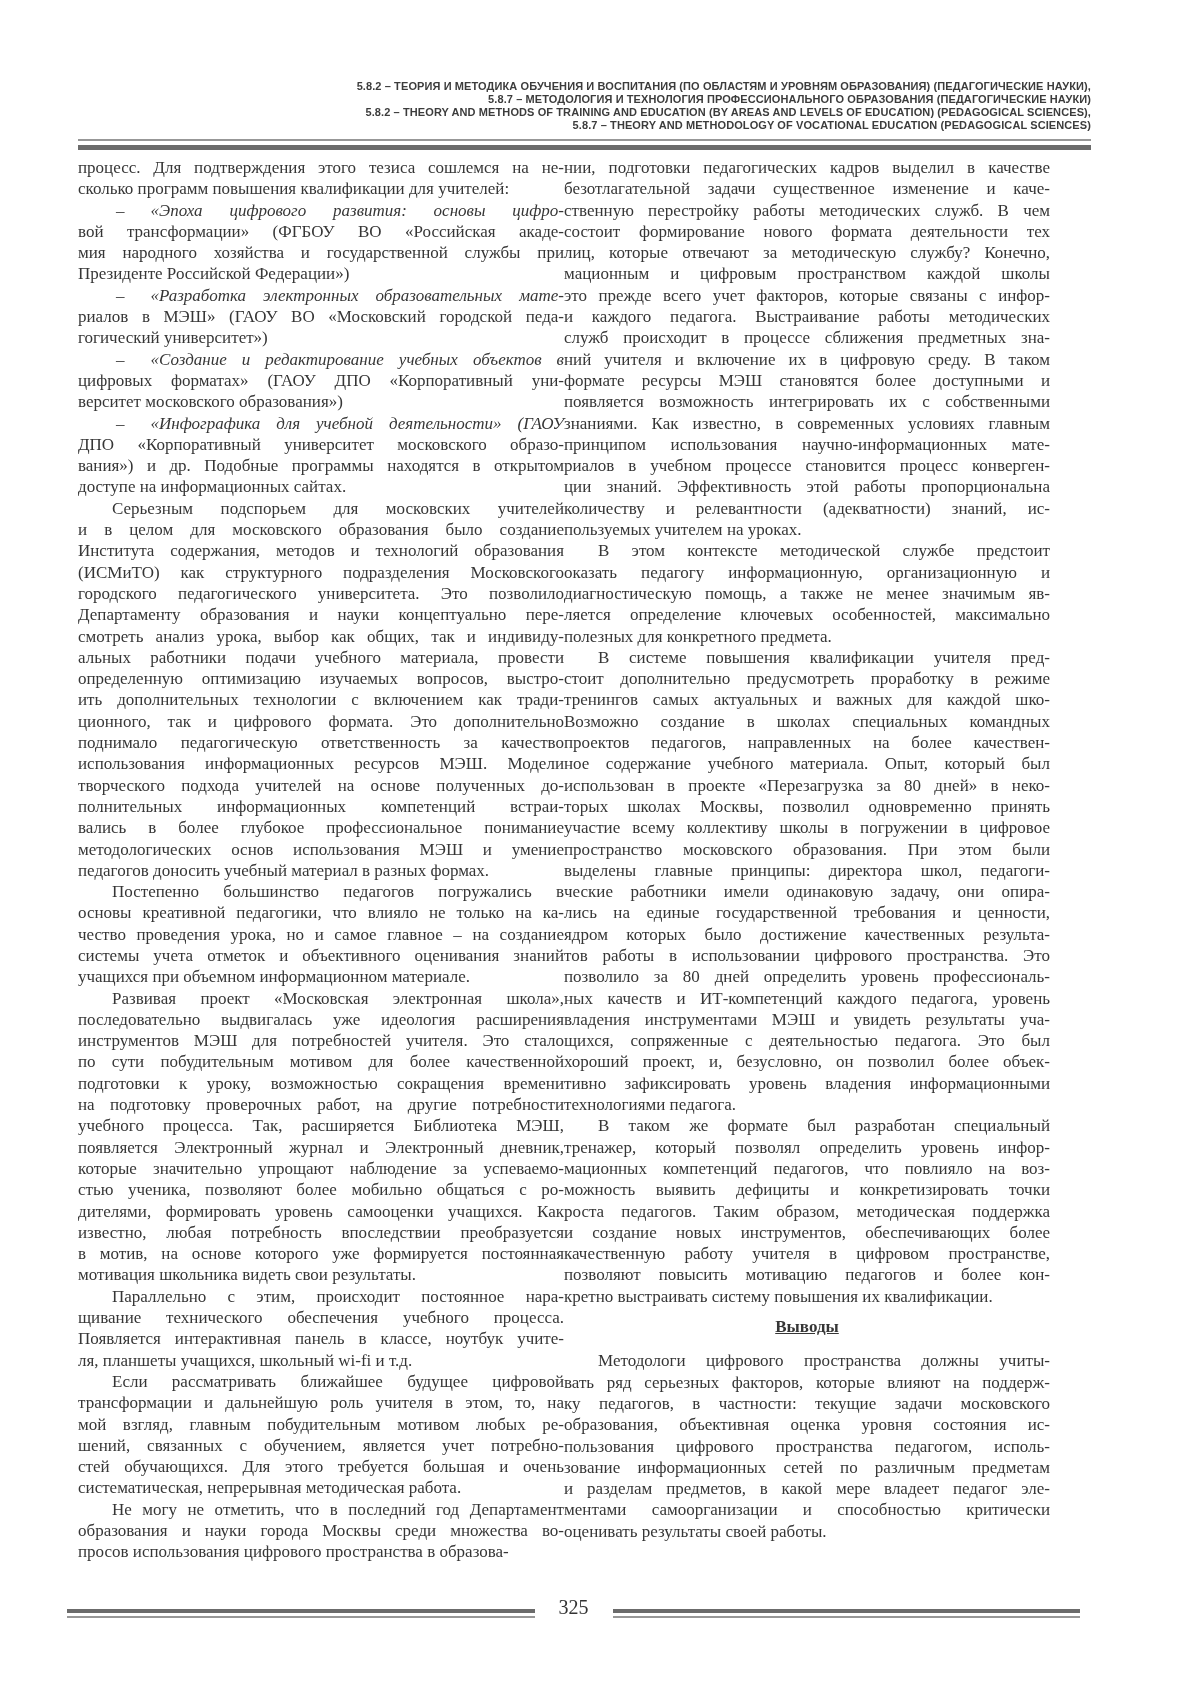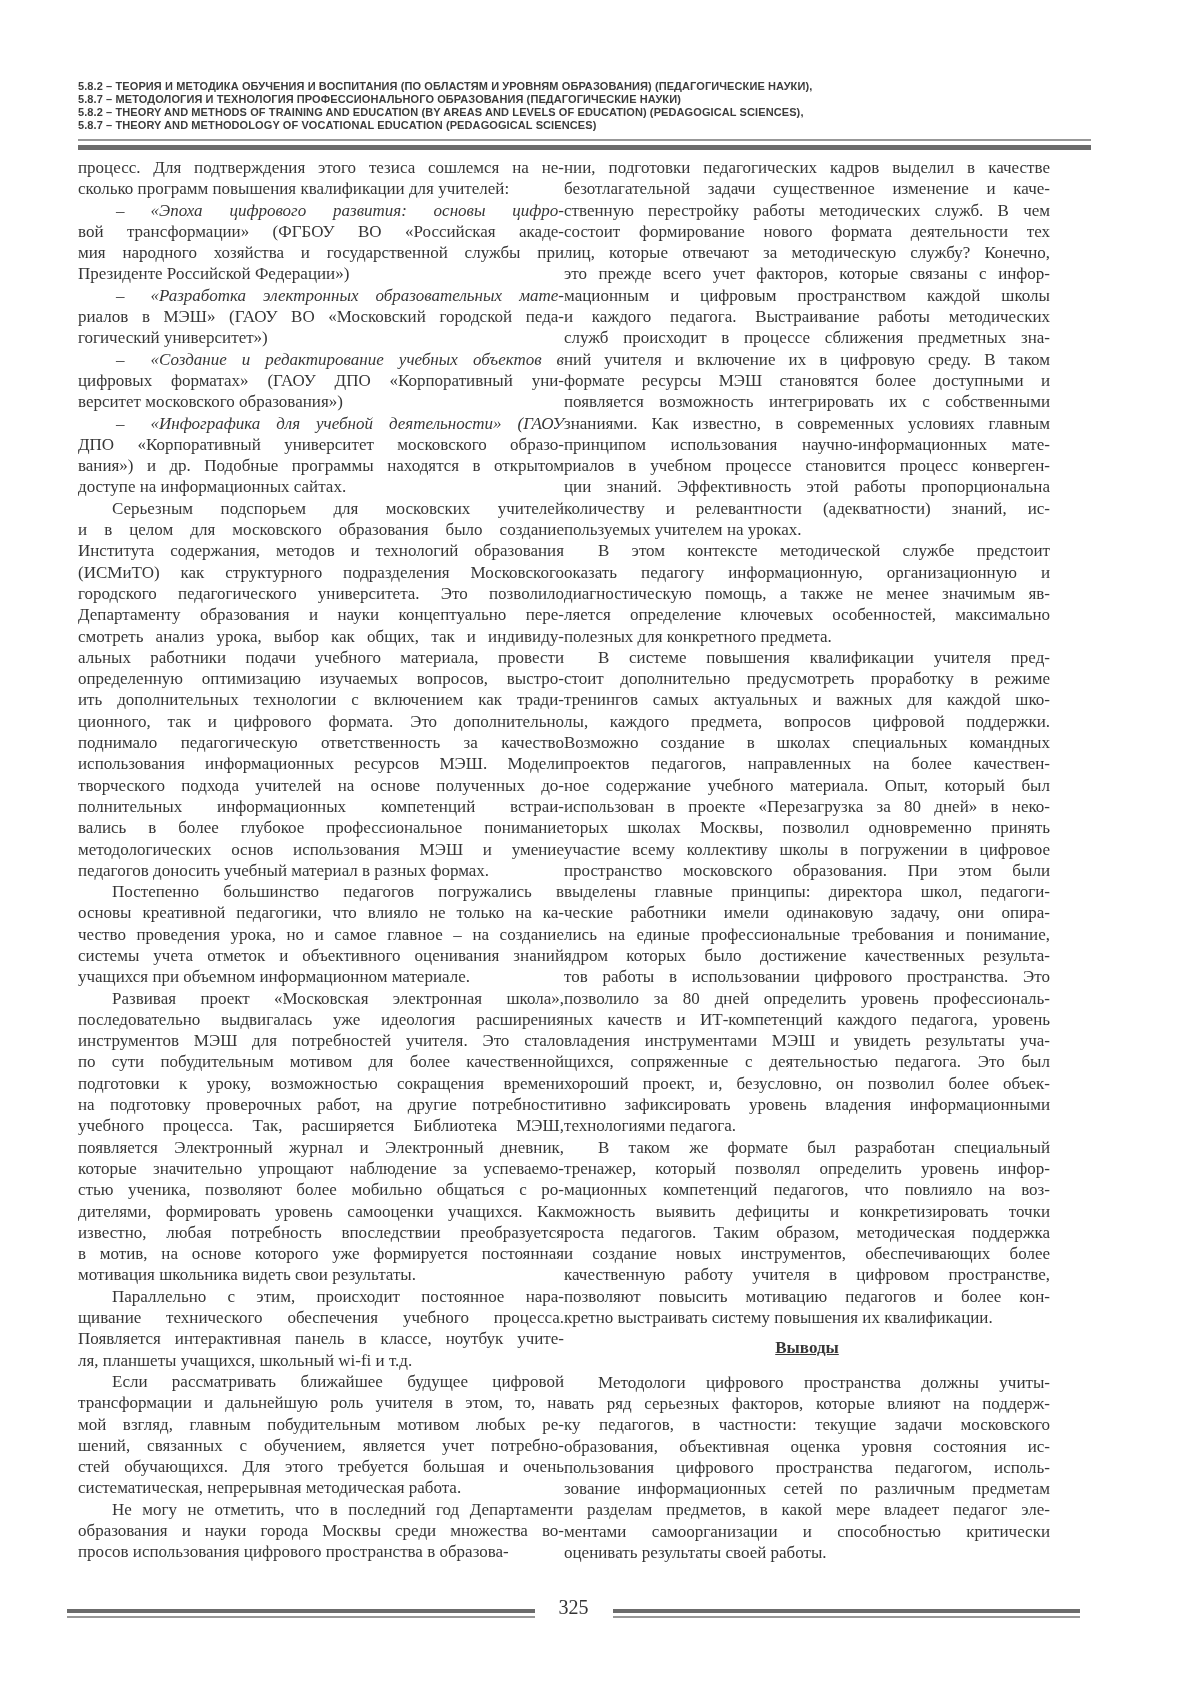--- a/index.html
+++ b/index.html
@@ -8,21 +8,21 @@
     background:#ffffff;
     font-family:"Liberation Serif", serif;
     color:#363636;
     overflow:hidden;
   }
   .page{position:relative;width:1200px;height:1698px;background:#ffffff;}
 
   
   .header{
     position:absolute;top:80px;left:78px;width:1013px;
-    text-align:left;
+    text-align:right;
     font-family:"Liberation Sans", sans-serif;
     font-weight:bold;
     font-size:11px;line-height:13px;
     color:#3c3c3c;
     letter-spacing:0.1px;
   }
   .header-rule{position:absolute;top:139px;left:78px;width:1013px;}
   .rule-thin{height:2px;background:#979797;}
   .rule-thick{height:5px;background:#6b6b6b;margin-top:4px;}
 
@@ -170,22 +170,22 @@
           <div class="line last">просов использования цифрового пространства в образова-</div>
         </div>
       </div>
     <div class="col" id="col-right">
         <div class="para cont">
           <div class="line">нии, подготовки педагогических кадров выделил в качестве</div>
           <div class="line">безотлагательной задачи существенное изменение и каче-</div>
           <div class="line">ственную перестройку работы методических служб. В чем</div>
           <div class="line">состоит формирование нового формата деятельности тех</div>
           <div class="line">лиц, которые отвечают за методическую службу? Конечно,</div>
+          <div class="line">мационным и цифровым пространством каждой школы</div>
           <div class="line">это прежде всего учет факторов, которые связаны с инфор-</div>
-          <div class="line">мационным и цифровым пространством каждой школы</div>
           <div class="line">и каждого педагога. Выстраивание работы методических</div>
           <div class="line">служб происходит в процессе сближения предметных зна-</div>
           <div class="line">ний учителя и включение их в цифровую среду. В таком</div>
           <div class="line">формате ресурсы МЭШ становятся более доступными и</div>
           <div class="line">появляется возможность интегрировать их с собственными</div>
           <div class="line">знаниями. Как известно, в современных условиях главным</div>
           <div class="line">принципом использования научно-информационных мате-</div>
           <div class="line">риалов в учебном процессе становится процесс конверген-</div>
           <div class="line">ции знаний. Эффективность этой работы пропорциональна</div>
           <div class="line">количеству и релевантности (адекватности) знаний, ис-</div>
@@ -195,31 +195,30 @@
           <div class="line">В этом контексте методической службе предстоит</div>
           <div class="line">оказать педагогу информационную, организационную и</div>
           <div class="line">диагностическую помощь, а также не менее значимым яв-</div>
           <div class="line">ляется определение ключевых особенностей, максимально</div>
           <div class="line last">полезных для конкретного предмета.</div>
         </div>
         <div class="para p">
           <div class="line">В системе повышения квалификации учителя пред-</div>
           <div class="line">стоит дополнительно предусмотреть проработку в режиме</div>
           <div class="line">тренингов самых актуальных и важных для каждой шко-</div>
-          <div class="line">лы, каждого предмета, вопросов цифровой поддержки.</div>
           <div class="line">Возможно создание в школах специальных командных</div>
           <div class="line">проектов педагогов, направленных на более качествен-</div>
           <div class="line">ное содержание учебного материала. Опыт, который был</div>
           <div class="line">использован в проекте «Перезагрузка за 80 дней» в неко-</div>
           <div class="line">торых школах Москвы, позволил одновременно принять</div>
           <div class="line">участие всему коллективу школы в погружении в цифровое</div>
           <div class="line">пространство московского образования. При этом были</div>
           <div class="line">выделены главные принципы: директора школ, педагоги-</div>
           <div class="line">ческие работники имели одинаковую задачу, они опира-</div>
-          <div class="line">лись на единые профессиональные требования и понимание,</div>
+          <div class="line">лись на единые государственной требования и ценности,</div>
           <div class="line">ядром которых было достижение качественных результа-</div>
           <div class="line">тов работы в использовании цифрового пространства. Это</div>
           <div class="line">позволило за 80 дней определить уровень профессиональ-</div>
           <div class="line">ных качеств и ИТ-компетенций каждого педагога, уровень</div>
           <div class="line">владения инструментами МЭШ и увидеть результаты уча-</div>
           <div class="line">щихся, сопряженные с деятельностью педагога. Это был</div>
           <div class="line">хороший проект, и, безусловно, он позволил более объек-</div>
           <div class="line">тивно зафиксировать уровень владения информационными</div>
           <div class="line last">технологиями педагога.</div>
         </div>

